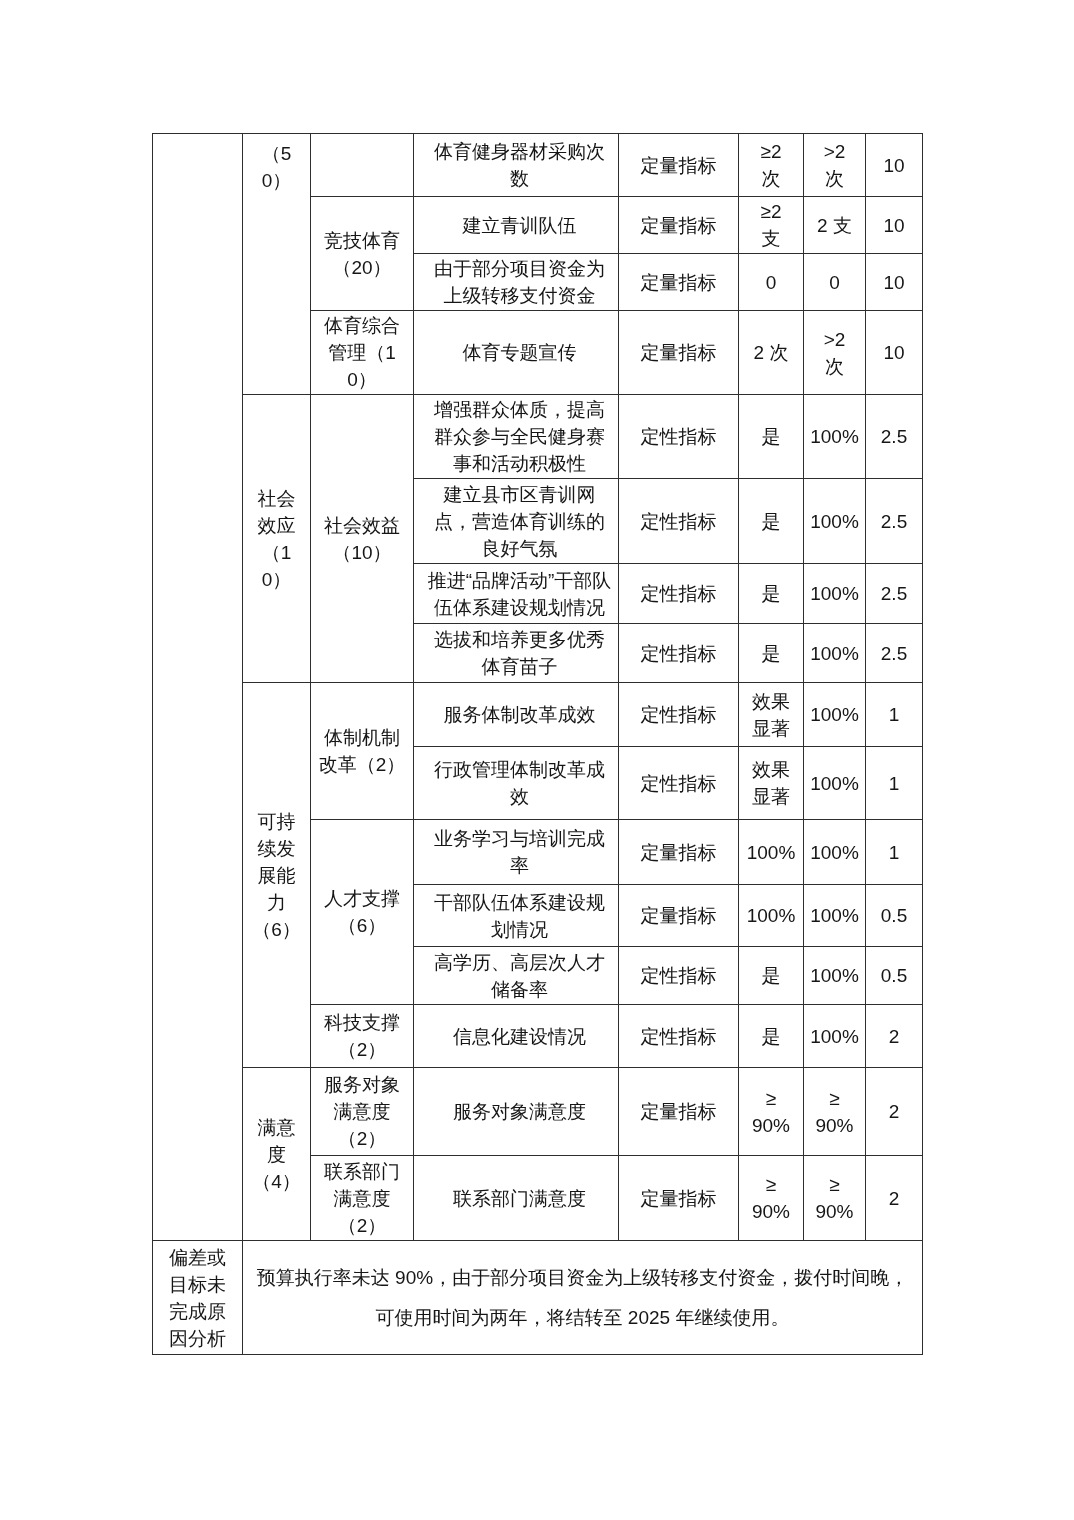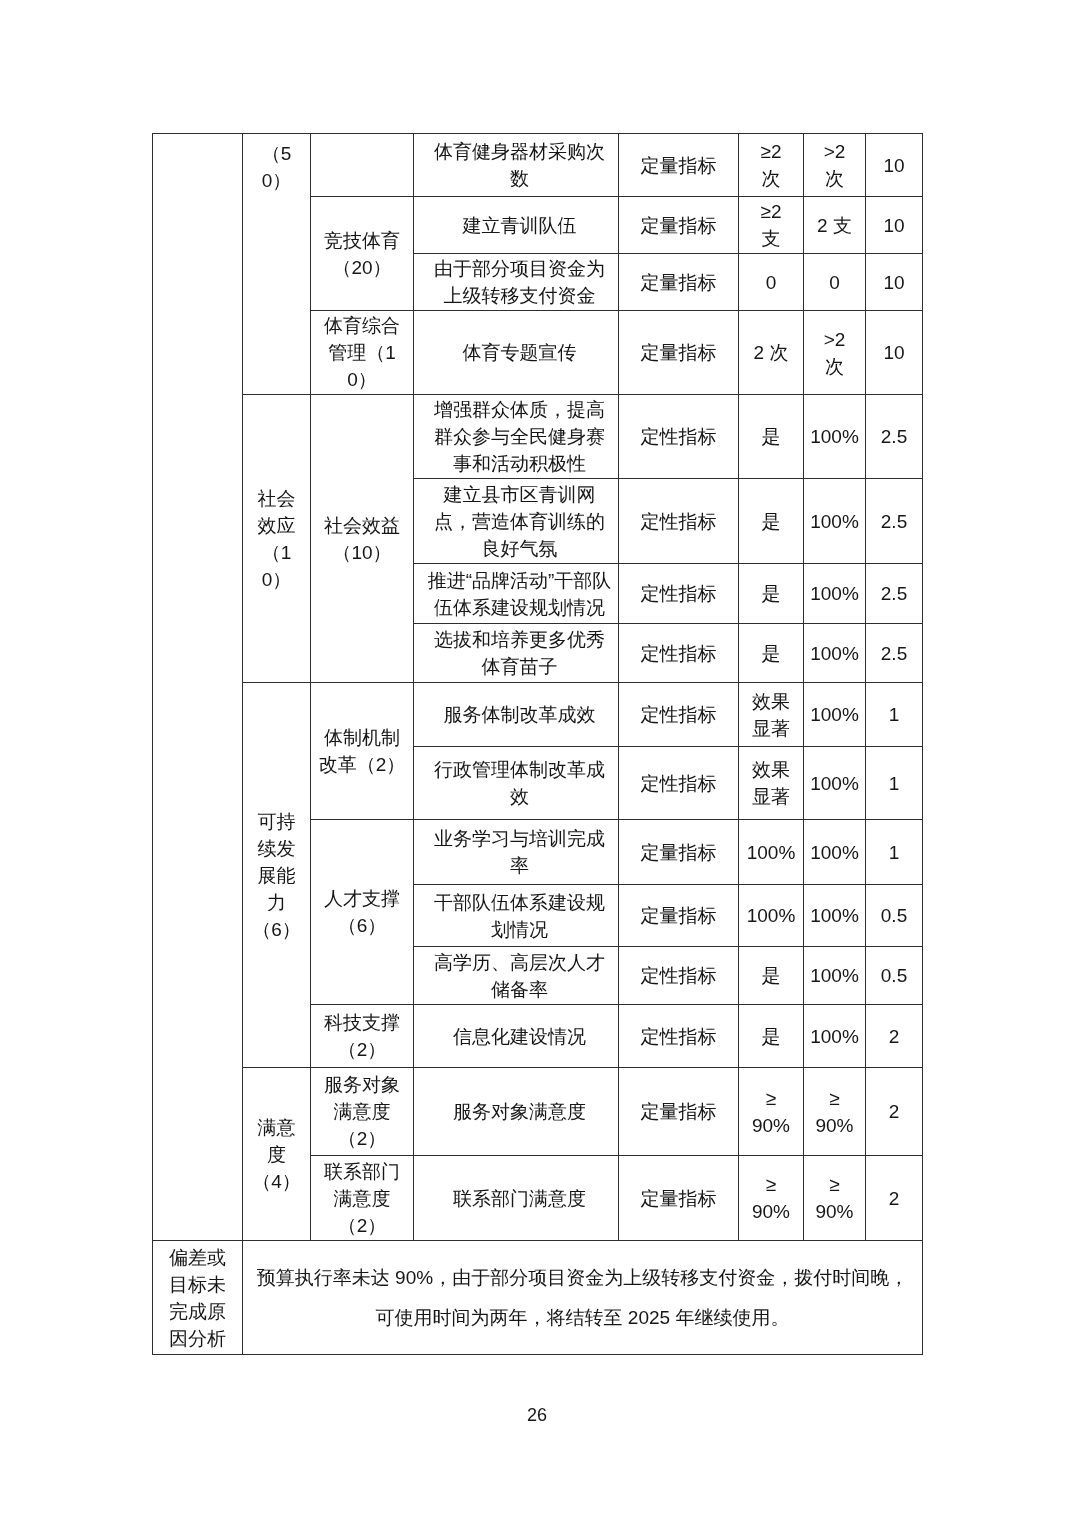--- a/index.html
+++ b/index.html
@@ -230,15 +230,14 @@
       <tr style="height:114px">
         <td class="dev-label">偏差或
 目标未
 完成原
 因分析</td>
         <td colspan="7" class="dev-content">预算执行率未达 90%，由于部分项目资金为上级转移支付资金，拨付时间晚，可使用时间为两年，将结转至 2025 年继续使用。</td>
       </tr>
     </tbody>
   </table>
 
-  <div class="page-number">26</div>
 
 </div>
 
 </body></html>

